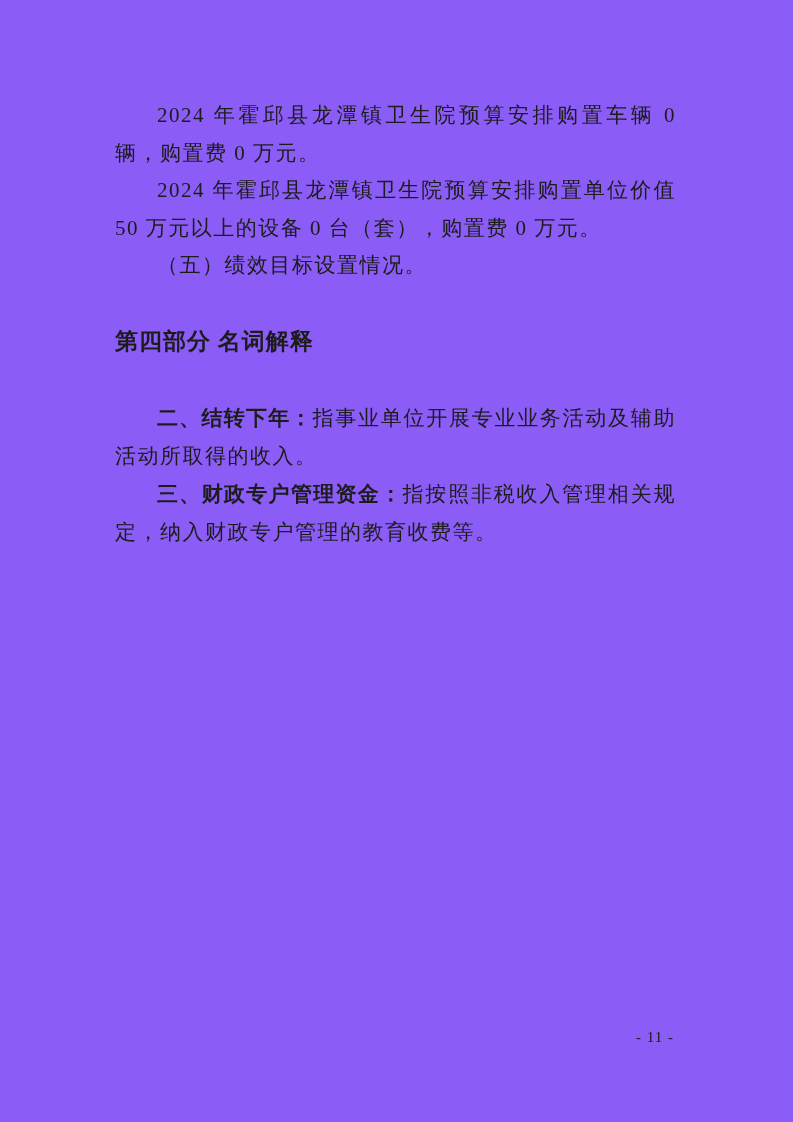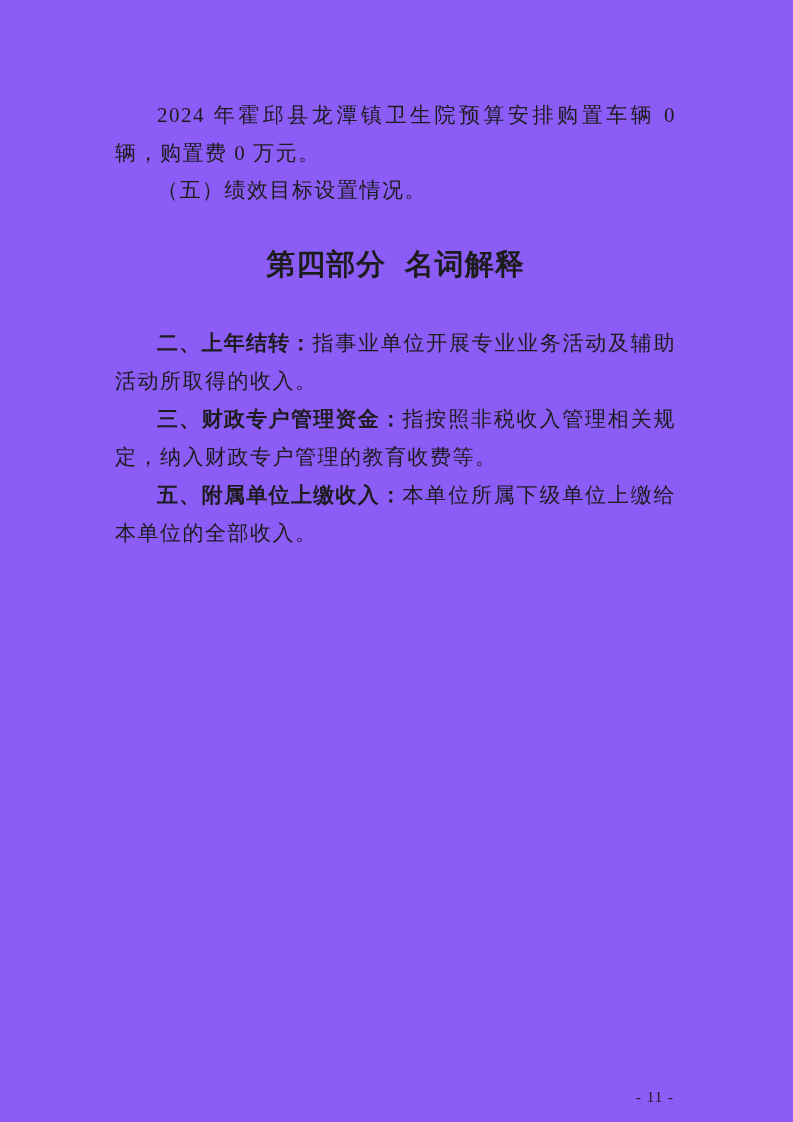--- a/index.html
+++ b/index.html
@@ -28,60 +28,60 @@
     text-indent: 2em;
     color: #1c1c1c;
   }
   p.body-para.bold-para { font-weight: normal; }
   .term {
     font-family: "Liberation Sans", "DejaVu Sans", sans-serif;
     font-weight: bold;
     letter-spacing: 1px;
   }
   h1.section-title {
-    font-family: Liberation Mono, monospace;
+    font-family: Liberation Serif, serif;
     font-weight: bold;
-    font-size: 29px;
+    font-size: 23px;
     line-height: 37.5px;
-    text-align: center;
+    text-align: left;
     letter-spacing: 1px;
     color: #1c1c1c;
     margin-top: 38px;
     margin-bottom: 39px;
   }
   .page-footer {
     position: absolute;
-    top: 1089px;
+    top: 1029px;
     right: 119px;
     font-size: 15px;
     letter-spacing: 1px;
     color: #1c1c1c;
     font-family: "Liberation Serif", "DejaVu Serif", serif;
   }
 </style>
 </head>
 <body>
 
 <div class="page">
   <div class="content">
 
     <p class="body-para">2024 年霍邱县龙潭镇卫生院预算安排购置车辆 0 辆，购置费 0 万元。</p>
 
+    <p class="body-para">2024 年霍邱县龙潭镇卫生院预算安排购置单位价值 50 万元以上的设备 0 台（套），购置费 0 万元。</p>
 
     <p class="body-para bold-para">（五）绩效目标设置情况。</p>
 
 
     <h1 class="section-title">第四部分 名词解释</h1>
 
 
-    <p class="body-para"><span class="term">二、上年结转：</span><span>指事业单位开展专业业务活动及辅助活动所取得的收入。</span></p>
+    <p class="body-para"><span class="term">二、结转下年：</span><span>指事业单位开展专业业务活动及辅助活动所取得的收入。</span></p>
 
     <p class="body-para"><span class="term">三、财政专户管理资金：</span><span>指按照非税收入管理相关规定，纳入财政专户管理的教育收费等。</span></p>
 
 
-    <p class="body-para"><span class="term">五、附属单位上缴收入：</span><span>本单位所属下级单位上缴给本单位的全部收入。</span></p>
 
 
 
   </div>
 
   <div class="page-footer">- 11 -</div>
 </div>
 
 </body></html>

